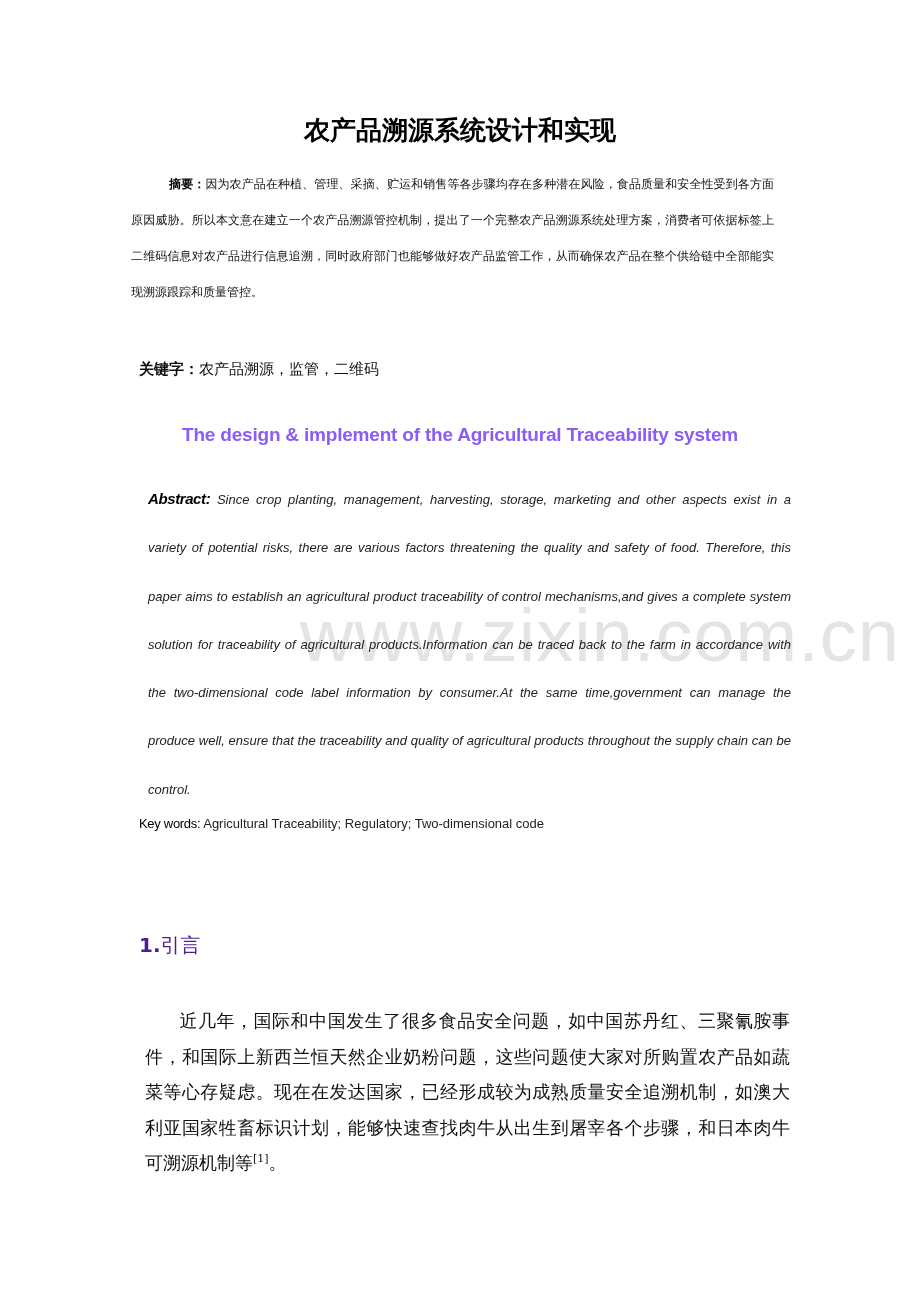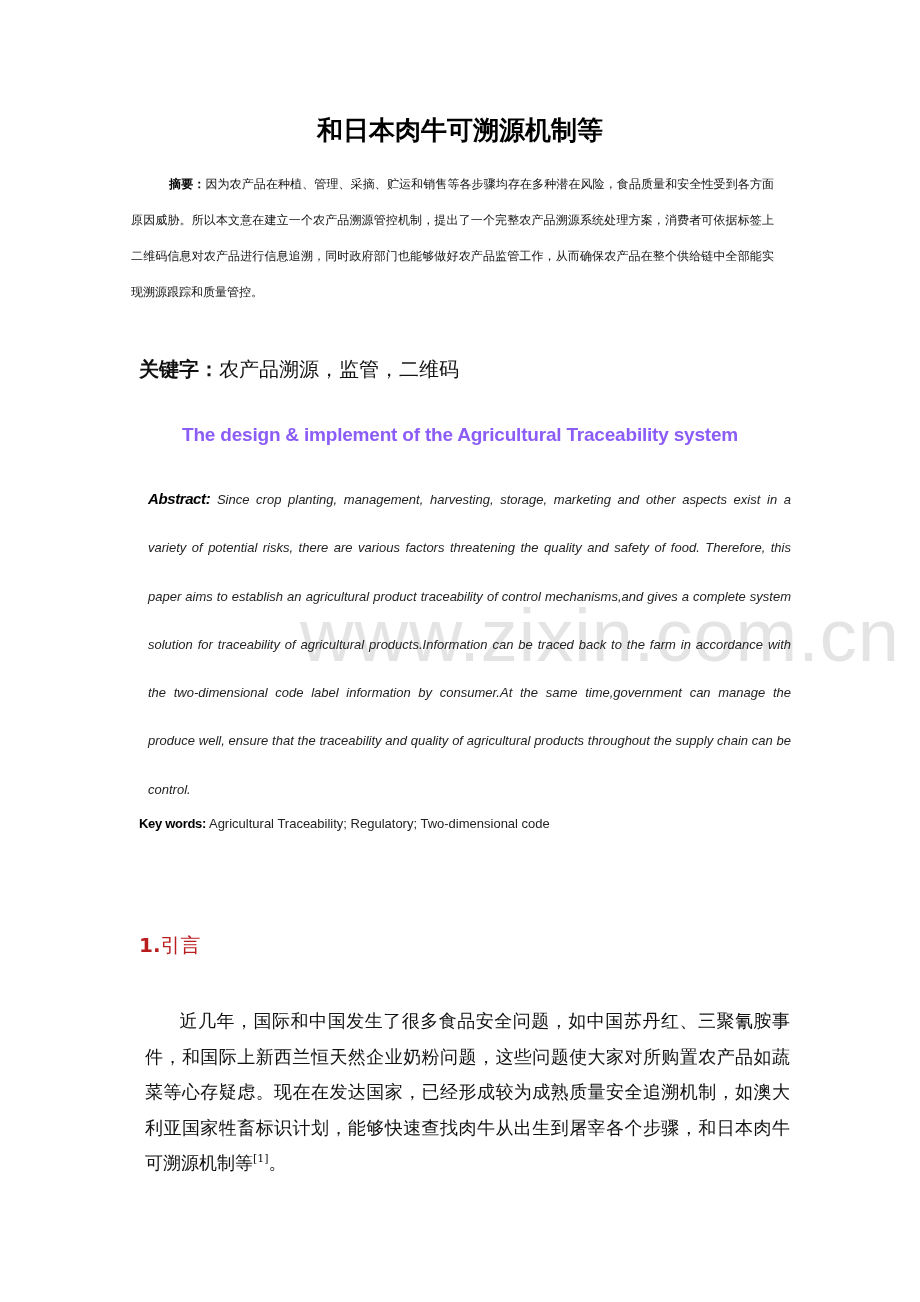--- a/index.html
+++ b/index.html
@@ -60,21 +60,21 @@
       font-family: "DejaVu Sans", sans-serif;
       font-weight: bold;
       color: #000;
     }
     .zh-keywords {
       position: absolute;
       left: 139px;
       top: 357px;
       width: 643px;
       font-family: "DejaVu Serif", serif;
-      font-size: 20px;
+      font-size: 15px;
       line-height: 24px;
       z-index: 1;
     }
     .zh-keywords .label {
       font-family: "DejaVu Sans", sans-serif;
       font-weight: bold;
     }
     .en-title {
       position: absolute;
       left: 0;
@@ -112,33 +112,33 @@
       left: 139px;
       top: 814px;
       width: 643px;
       font-family: "Liberation Sans", sans-serif;
       font-size: 13px;
       line-height: 20px;
       color: #222;
       z-index: 1;
     }
     .en-keywords .label {
-      font-weight: bold;
+      font-weight: normal;
       color: #000;
       letter-spacing: -0.3px;
       margin-top: 38px;
     }
     .section-heading {
       position: absolute;
       left: 139px;
       top: 932px;
       font-family: "DejaVu Sans", sans-serif;
       font-size: 20px;
       font-weight: bold;
-      color: #b91c1c;
+      color: #4c1d95;
       z-index: 1;
     }
     .section-heading .zh { font-weight: normal; }
     .intro-para {
       position: absolute;
       left: 139px;
       top: 997px;
       width: 645px;
       font-family: "DejaVu Serif", serif;
       font-size: 18px;
@@ -154,21 +154,21 @@
       line-height: 0;
     }
   </style>
 </head>
 <body>
 
 <div class="page">
 
   <div class="watermark">www.zixin.com.cn</div>
 
-  <h1 class="zh-title" style="margin:0;">和日本肉牛可溯源机制等</h1>
+  <h1 class="zh-title" style="margin:0;">农产品溯源系统设计和实现</h1>
 
   <div class="zh-abstract">
     <span class="indent"></span><span class="label">摘要：</span><span>因为农产品在种植、管理、采摘、贮运和销售等各步骤均存在多种潜在风险，食品质量和安全性受到各方面原因威胁。所以本文意在建立一个农产品溯源管控机制，提出了一个完整农产品溯源系统处理方案，消费者可依据标签上二维码信息对农产品进行信息追溯，同时政府部门也能够做好农产品监管工作，从而确保农产品在整个供给链中全部能实现溯源跟踪和质量管控。</span>
   </div>
 
   <div class="zh-keywords">
     <span class="label">关键字：</span><span>农产品溯源，监管，二维码</span>
   </div>
 
   <h2 class="en-title" style="margin:0;">The design &amp; implement of the Agricultural Traceability system</h2>

